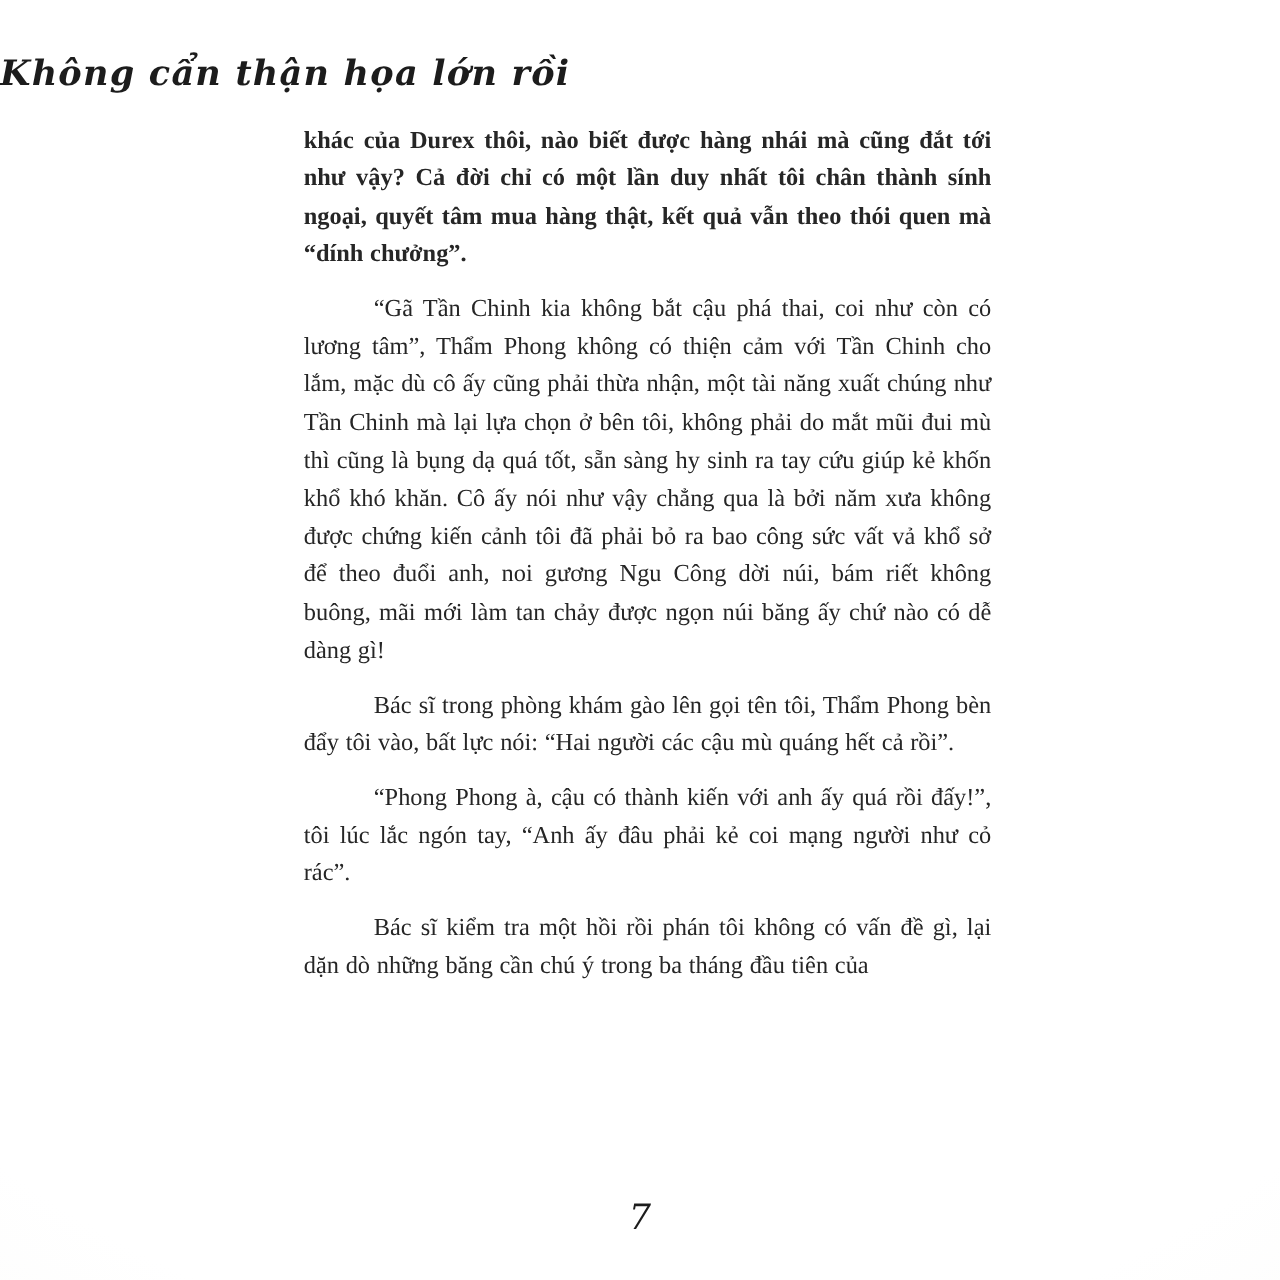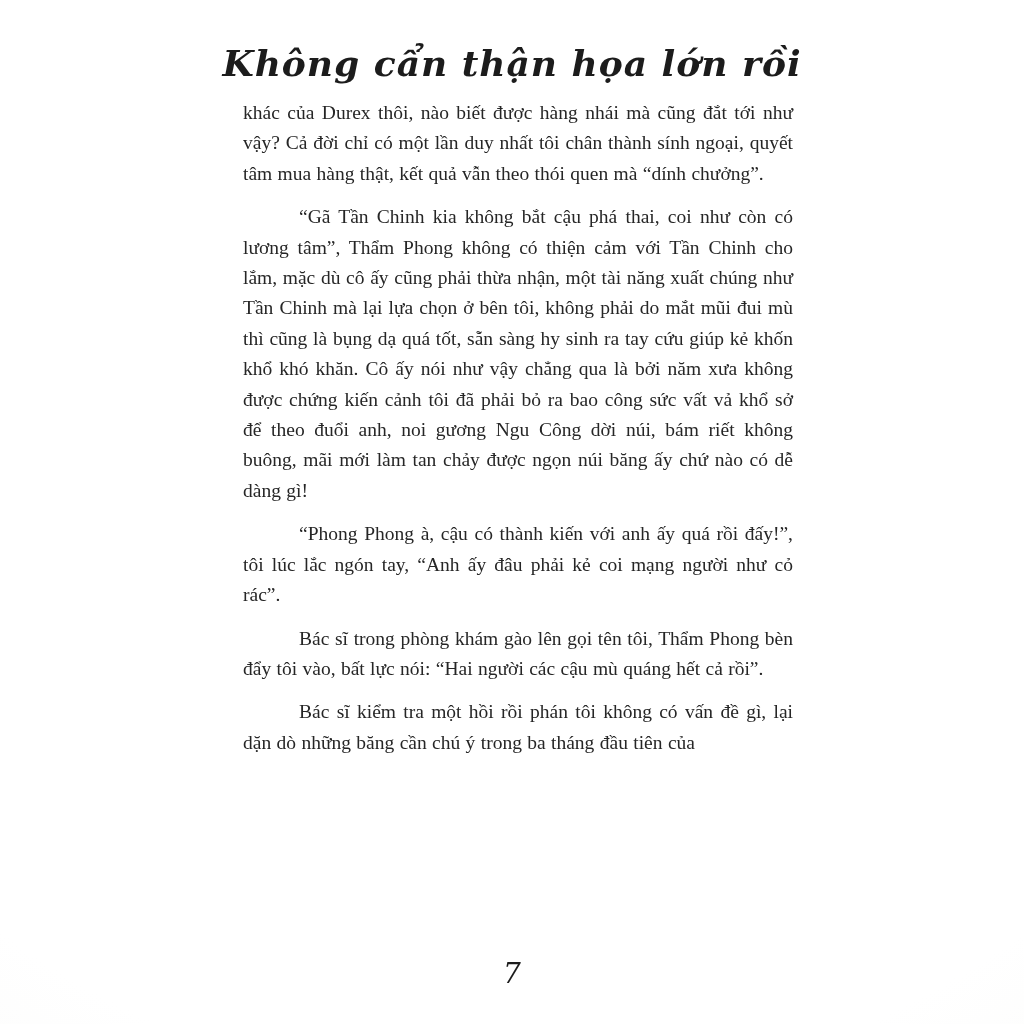--- a/index.html
+++ b/index.html
@@ -16,45 +16,45 @@
       radial-gradient(ellipse 120% 100% at 50% 45%, #ffffff 62%, #fbfbfa 82%, #f0f0ee 100%);
     overflow: hidden;
     font-family: "Liberation Serif", serif;
     color: #232323;
   }
   .running-head {
     position: absolute;
     top: 42px;
     left: 0;
     right: 0;
-    text-align: center;
     font-family: "DejaVu Serif", serif;
     font-style: italic;
     font-weight: 600;
-    font-size: 36px;
+    font-size: 28px;
     letter-spacing: 1px;
     color: #1c1c1c;
   }
   .text-column {
     position: absolute;
     left: 243px;
     top: 98px;
     width: 550px;
   }
   .text-column p {
     margin: 0 0 13px 0;
     font-size: 19.5px;
     line-height: 30.4px;
     text-align: justify;
     text-indent: 56px;
     color: #262626;
     word-spacing: 0.5px;
   }
   .text-column p.first {
     text-indent: 0;
+    font-weight: bold;
   }
   .page-number {
     position: absolute;
     bottom: 34px;
     left: 0;
     right: 0;
     text-align: center;
     font-family: "DejaVu Serif", serif;
     font-style: italic;
     font-size: 28px;
@@ -64,20 +64,20 @@
 </head>
 <body>
 
 <div class="page">
 
   <div class="running-head">Không cẩn thận họa lớn rồi</div>
 
   <div class="text-column">
     <p class="first">khác của Durex thôi, nào biết được hàng nhái mà cũng đắt tới như vậy? Cả đời chỉ có một lần duy nhất tôi chân thành sính ngoại, quyết tâm mua hàng thật, kết quả vẫn theo thói quen mà “dính chưởng”.</p>
     <p>“Gã Tần Chinh kia không bắt cậu phá thai, coi như còn có lương tâm”, Thẩm Phong không có thiện cảm với Tần Chinh cho lắm, mặc dù cô ấy cũng phải thừa nhận, một tài năng xuất chúng như Tần Chinh mà lại lựa chọn ở bên tôi, không phải do mắt mũi đui mù thì cũng là bụng dạ quá tốt, sẵn sàng hy sinh ra tay cứu giúp kẻ khốn khổ khó khăn. Cô ấy nói như vậy chẳng qua là bởi năm xưa không được chứng kiến cảnh tôi đã phải bỏ ra bao công sức vất vả khổ sở để theo đuổi anh, noi gương Ngu Công dời núi, bám riết không buông, mãi mới làm tan chảy được ngọn núi băng ấy chứ nào có dễ dàng gì!</p>
+    <p>Bác sĩ trong phòng khám gào lên gọi tên tôi, Thẩm Phong bèn đẩy tôi vào, bất lực nói: “Hai người các cậu mù quáng hết cả rồi”.</p>
     <p>“Phong Phong à, cậu có thành kiến với anh ấy quá rồi đấy!”, tôi lúc lắc ngón tay, “Anh ấy đâu phải kẻ coi mạng người như cỏ rác”.</p>
-    <p>Bác sĩ trong phòng khám gào lên gọi tên tôi, Thẩm Phong bèn đẩy tôi vào, bất lực nói: “Hai người các cậu mù quáng hết cả rồi”.</p>
     <p>Bác sĩ kiểm tra một hồi rồi phán tôi không có vấn đề gì, lại dặn dò những băng cần chú ý trong ba tháng đầu tiên của</p>
   </div>
 
   <div class="page-number">7</div>
 
 </div>
 
 </body></html>

